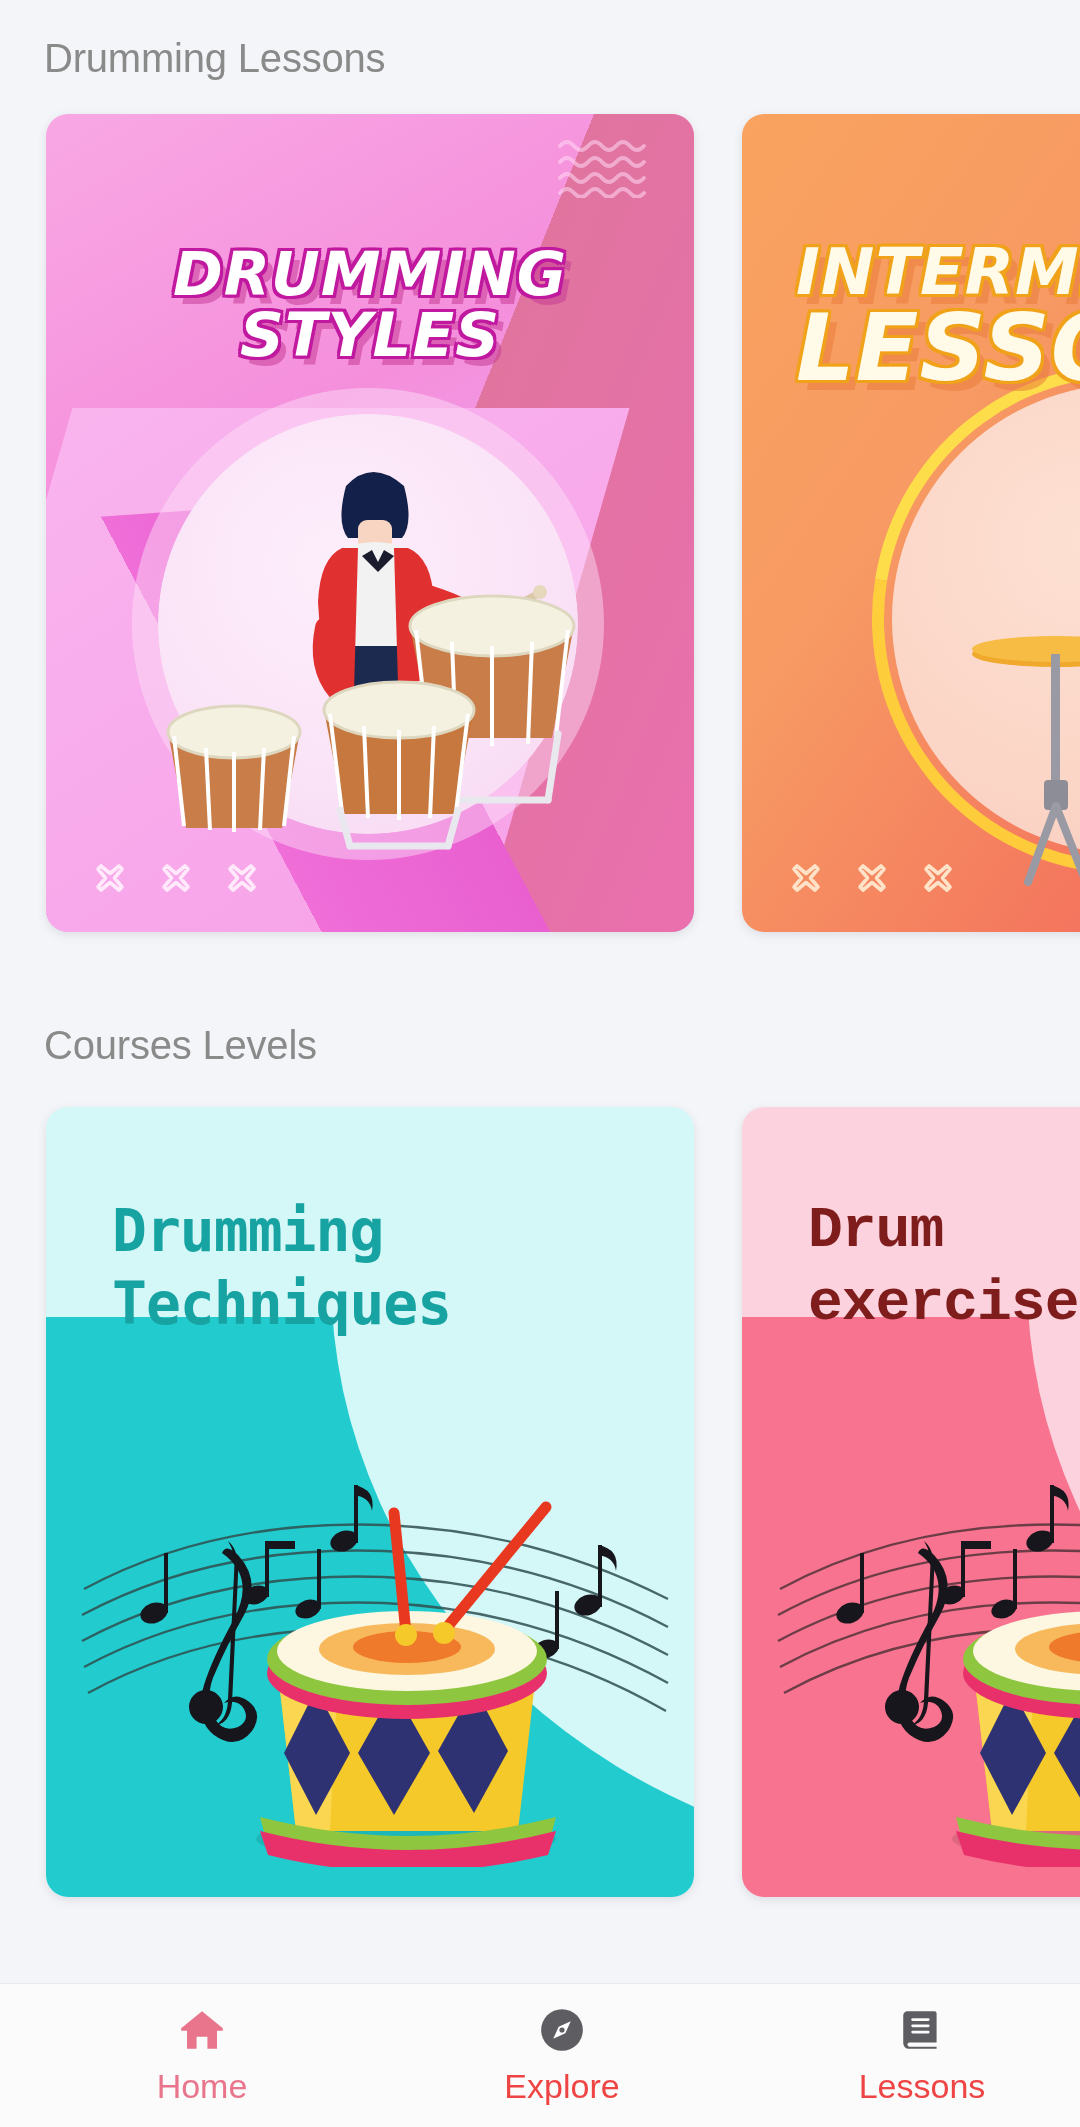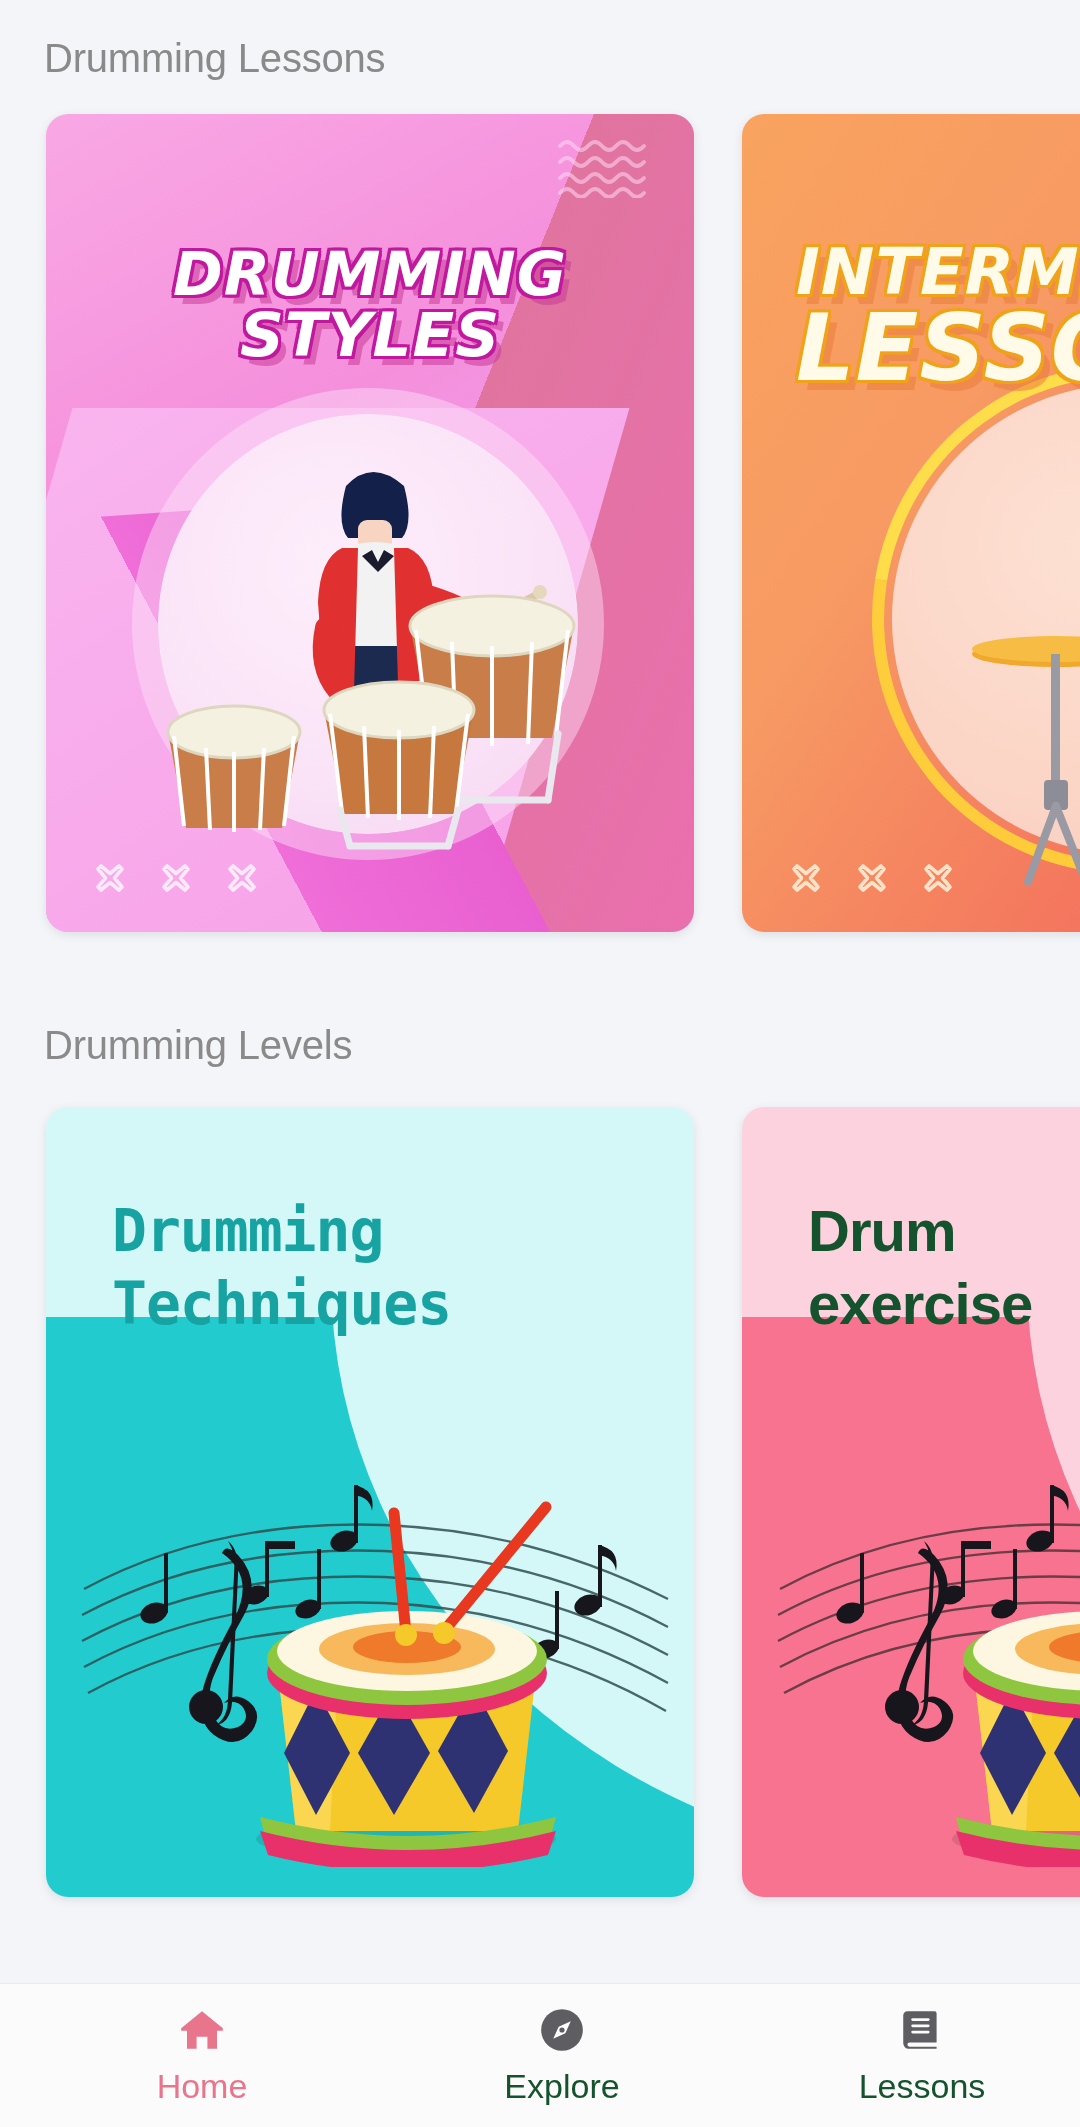--- a/index.html
+++ b/index.html
@@ -123,38 +123,38 @@
   .c4-bg{ position:absolute; inset:0; background:#fbd2dd; }
   .c4-pink{
     position:absolute; left:-10%; top:210px; width:150%; height:120%;
     background:#f7738f;
   }
   .c4-pink::before{
     content:""; position:absolute; right:-2%; top:-40px; width:66%; height:62%;
     background:#fbd2dd; border-bottom-left-radius:100% 100%;
   }
   .c4-title{
-    position:absolute; top:88px; left:66px; color:#14532d;
-    font-family:Liberation Sans, sans-serif; font-weight:bold;
+    position:absolute; top:88px; left:66px; color:#7f1d1d;
+    font-family:Liberation Mono, monospace; font-weight:bold;
     font-size:58px; line-height:1.25; letter-spacing:-1px;
   }
   .scene4{ position:absolute; left:30px; top:330px; width:600px; height:430px; }
 
   
   .navbar{
     position:absolute; left:0; bottom:0; width:1080px; height:144px;
     background:#fbfbfb; border-top:1px solid #e9e9ee;
     display:flex; align-items:center;
   }
   .nav-item{
     flex:1 1 0; height:100%;
     display:flex; flex-direction:column; align-items:center; justify-content:center; gap:12px;margin-left:44px;
   }
   .nav-icon{ width:50px; height:50px; display:block; }
-  .nav-label{ font-size:34px; color:#14532d; }
+  .nav-label{ font-size:34px; color:#ef4444; }
   .nav-item.active .nav-label{ color:#e8758c; }
 </style>
 </head>
 <body>
 
 <div class="screen">
 
   <div id="sec1-title" class="section-title">Drumming Lessons</div>
 
   <div class="rail" id="rail-lessons">
@@ -318,21 +318,21 @@
         <svg viewBox="0 0 24 24">
           <path d="M6 4 L12 9 L18 4 L20 6 L15 12 L20 18 L18 20 L12 15 L6 20 L4 18 L9 12 L4 6 Z" fill="none" stroke="#ffe3c9" stroke-width="2.4" stroke-linejoin="round"></path>
         </svg>
         <svg viewBox="0 0 24 24">
           <path d="M6 4 L12 9 L18 4 L20 6 L15 12 L20 18 L18 20 L12 15 L6 20 L4 18 L9 12 L4 6 Z" fill="none" stroke="#ffe3c9" stroke-width="2.4" stroke-linejoin="round"></path>
         </svg>
       </div>
     </div>
   </div>
 
-  <div id="sec2-title" class="section-title">Drumming Levels</div>
+  <div id="sec2-title" class="section-title">Courses Levels</div>
 
   <div class="rail" id="rail-levels">
 
     <div class="card card-level">
       <div class="c3-bg"></div>
       <div class="c3-teal"></div>
       <div class="c3-title">
         <div>Drumming</div>
         <div>Techniques</div>
       </div>

